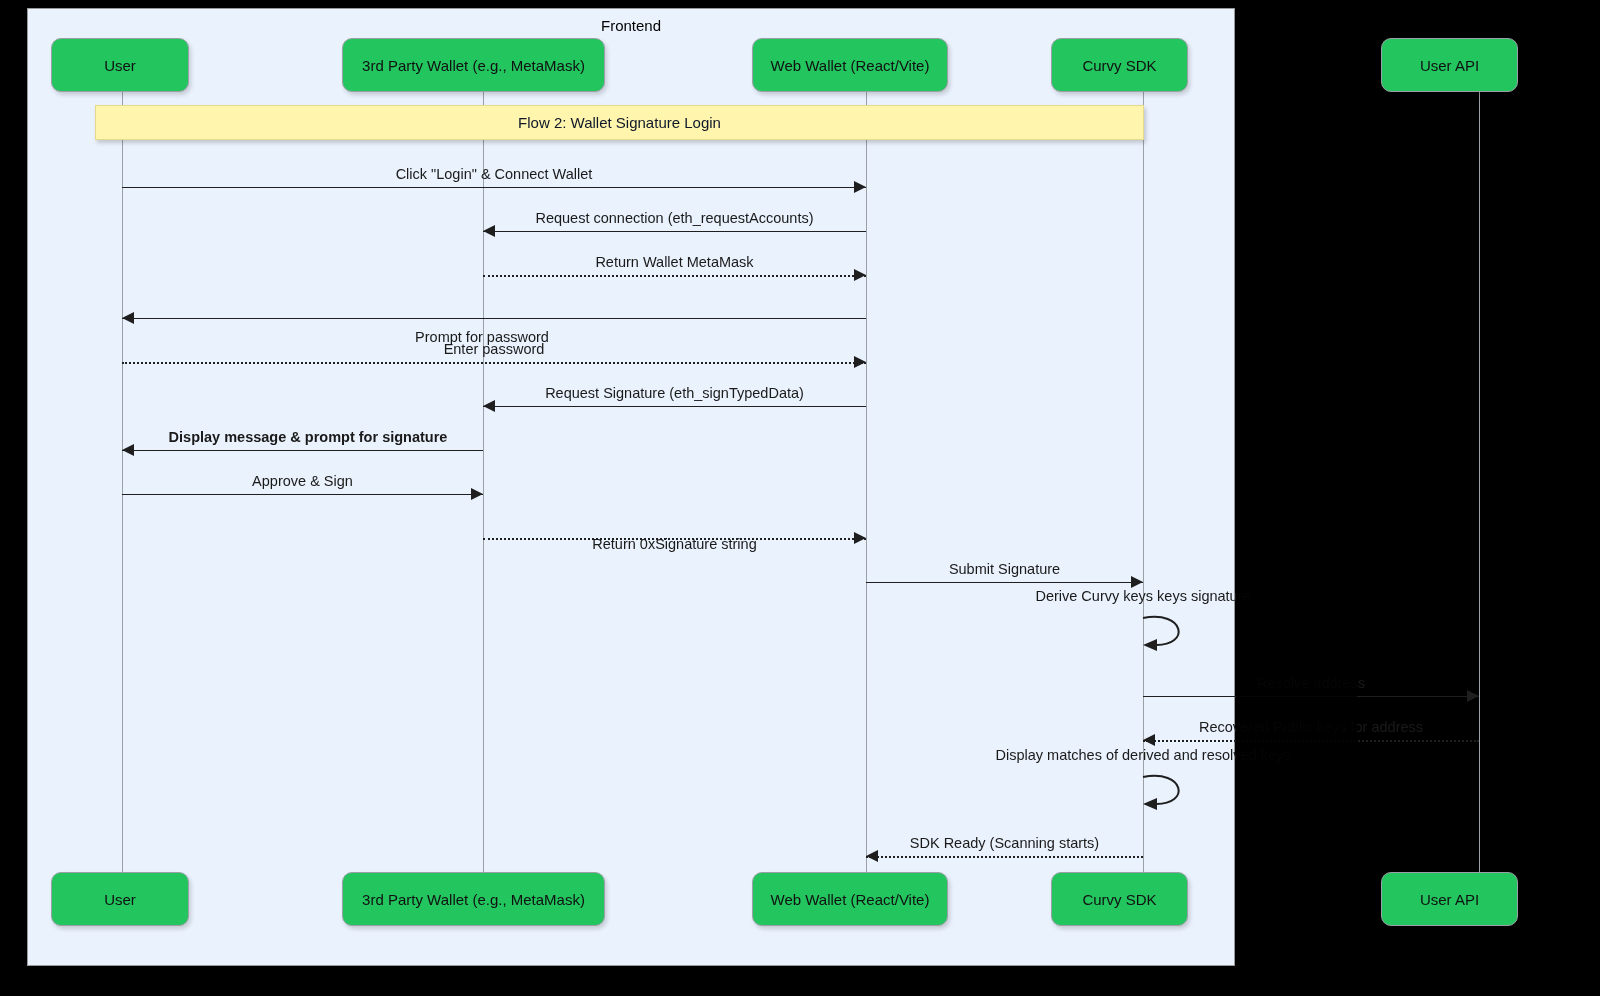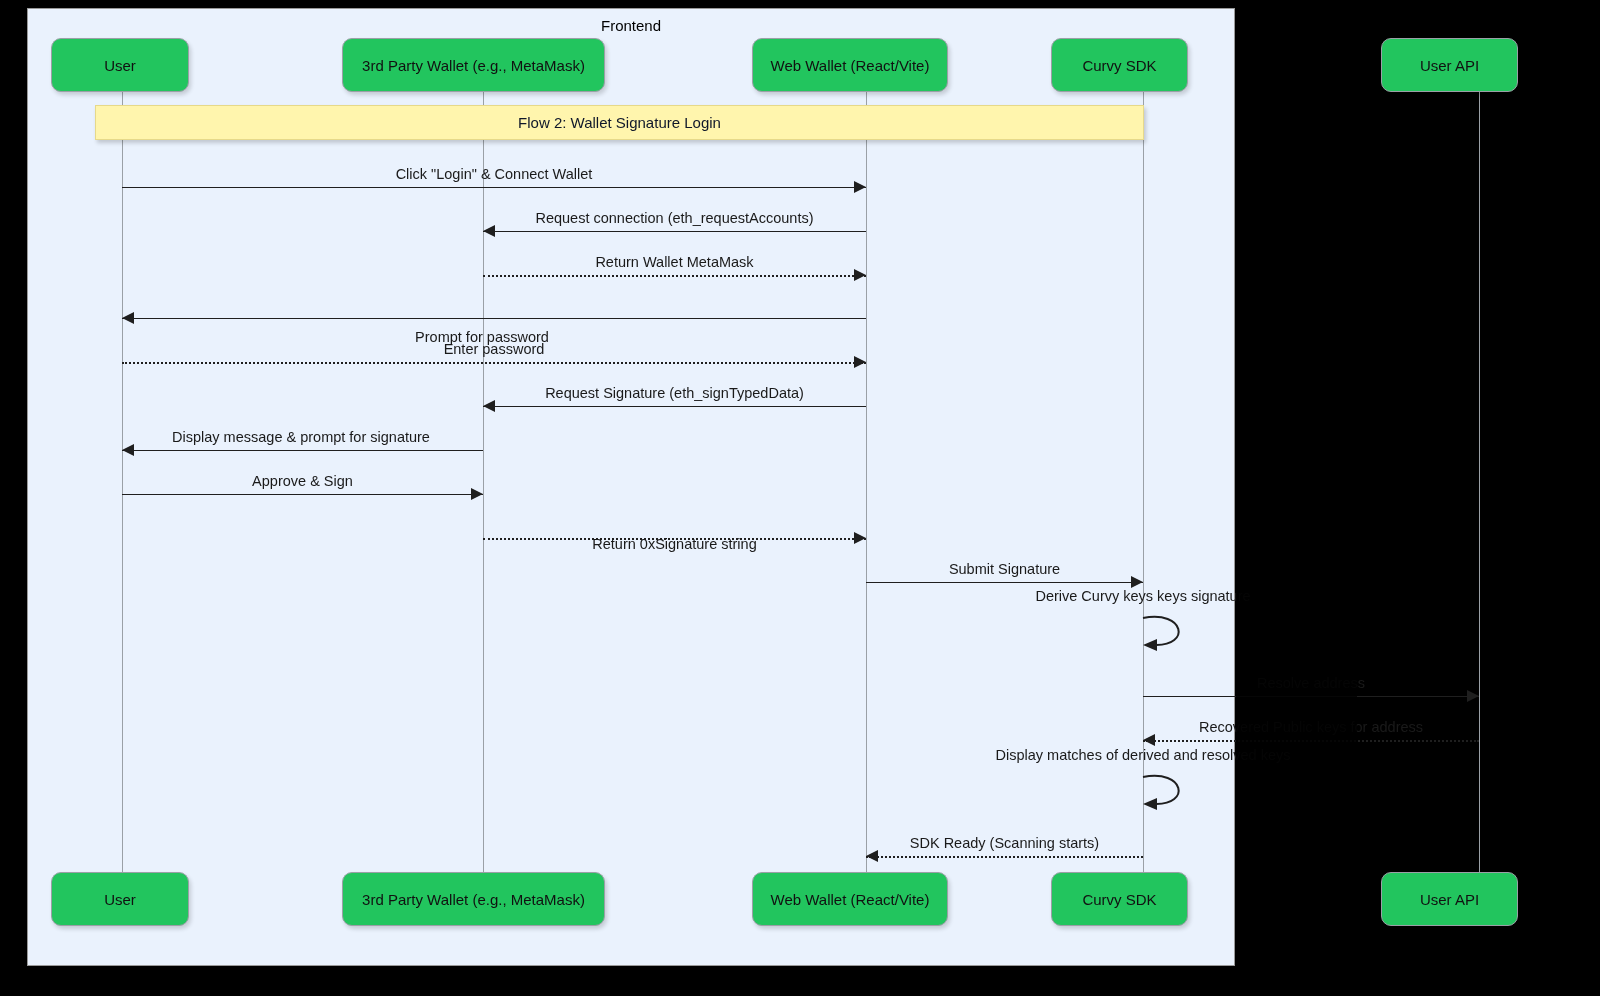--- a/index.html
+++ b/index.html
@@ -181,21 +181,21 @@
       <div class="msg-label" style="left: 372px; top: -2px;">Enter password</div>
     </div>
     <div class="msg" style="left: 483px; top: 406px; width: 383px;">
       <div class="msg-line" style="left: 0px; width: 383px;"></div>
       <div class="arrowhead left" style="left: 0px;"></div>
       <div class="msg-label" style="left: 191.5px; top: -2px;">Request Signature (eth_signTypedData)</div>
     </div>
     <div class="msg" style="left: 122px; top: 450px; width: 361px;">
       <div class="msg-line" style="left: 0px; width: 361px;"></div>
       <div class="arrowhead left" style="left: 0px;"></div>
-      <div class="msg-label" style="left: 179px; top: -2px;">Display message &amp; prompt for signature</div>
+      <div class="msg-label" style="left: 186px; top: -2px; font-weight: bold;">Display message &amp; prompt for signature</div>
     </div>
     <div class="msg" style="left: 122px; top: 494px; width: 361px;">
       <div class="msg-line" style="left: 0px; width: 361px;"></div>
       <div class="arrowhead right" style="left: 349px;"></div>
       <div class="msg-label" style="left: 180.5px; top: -2px;">Approve &amp; Sign</div>
     </div>
     <div class="msg" style="left: 483px; top: 538px; width: 383px;">
       <div class="msg-line dotted" style="left: 0px; width: 383px;"></div>
       <div class="arrowhead right" style="left: 371px;"></div>
       <div class="msg-label" style="left: 191.5px; top: -2px; margin-top: 19px;">Return 0xSignature string</div>

